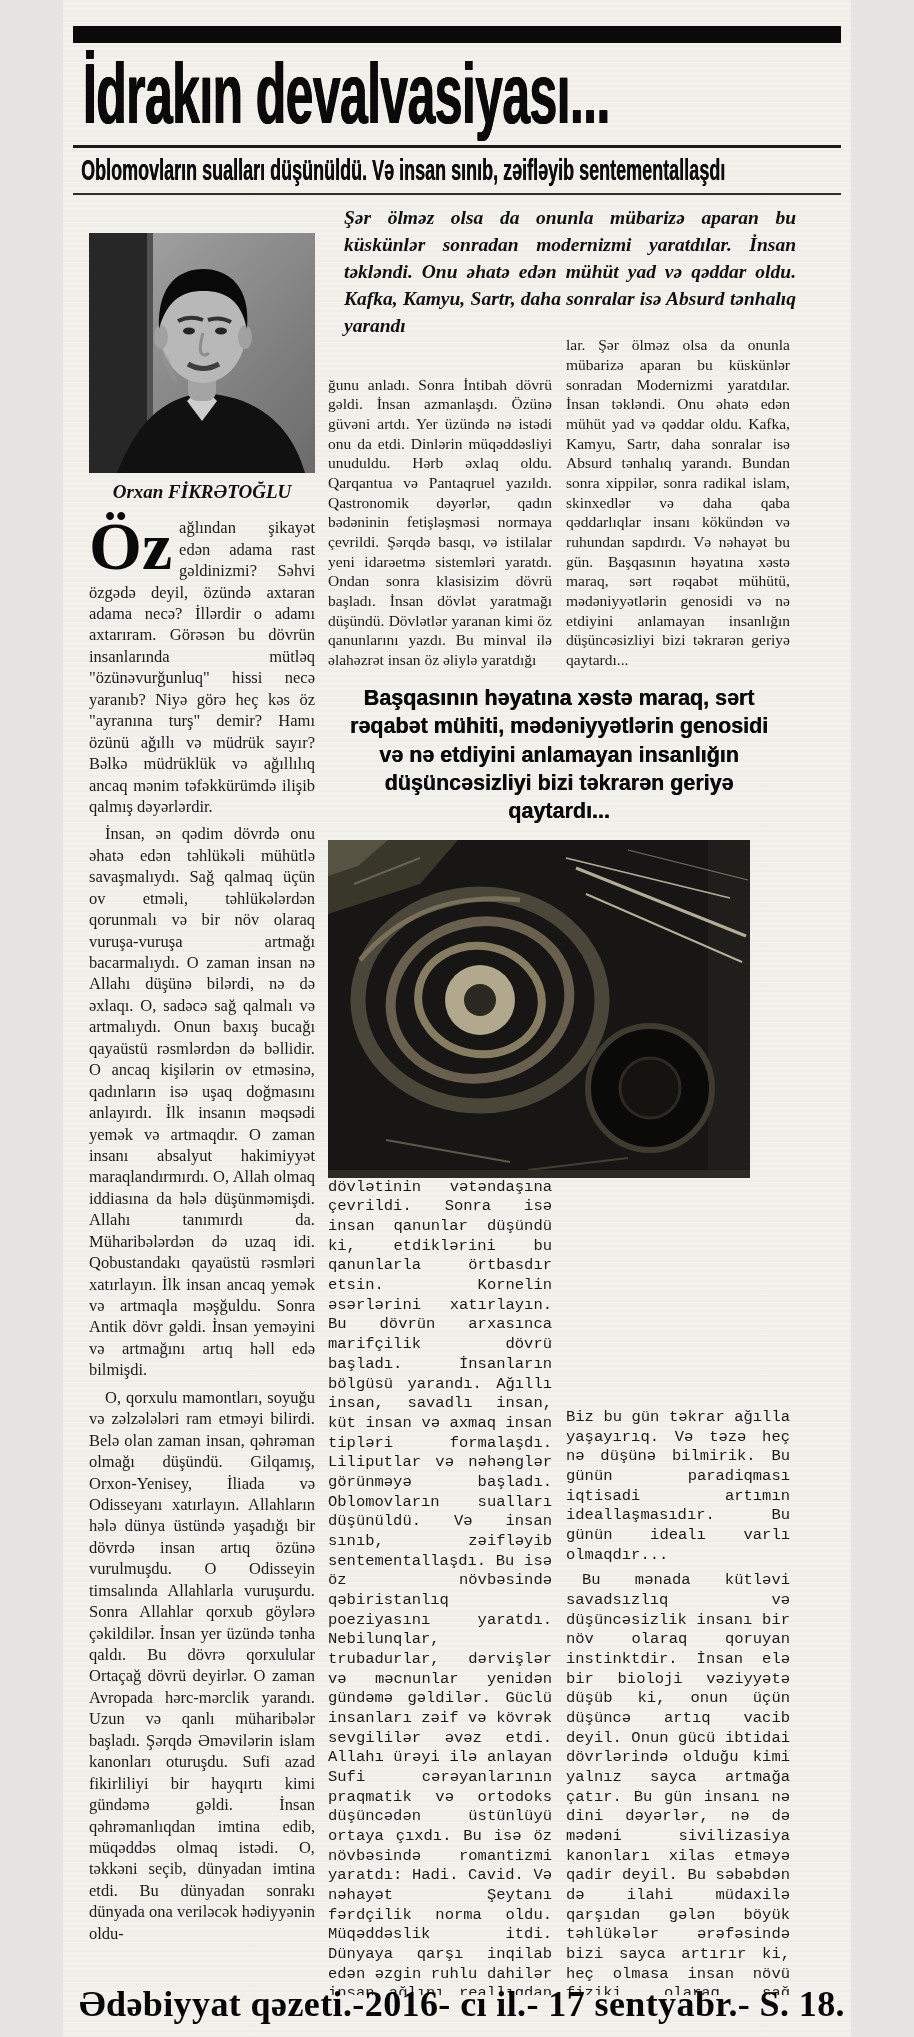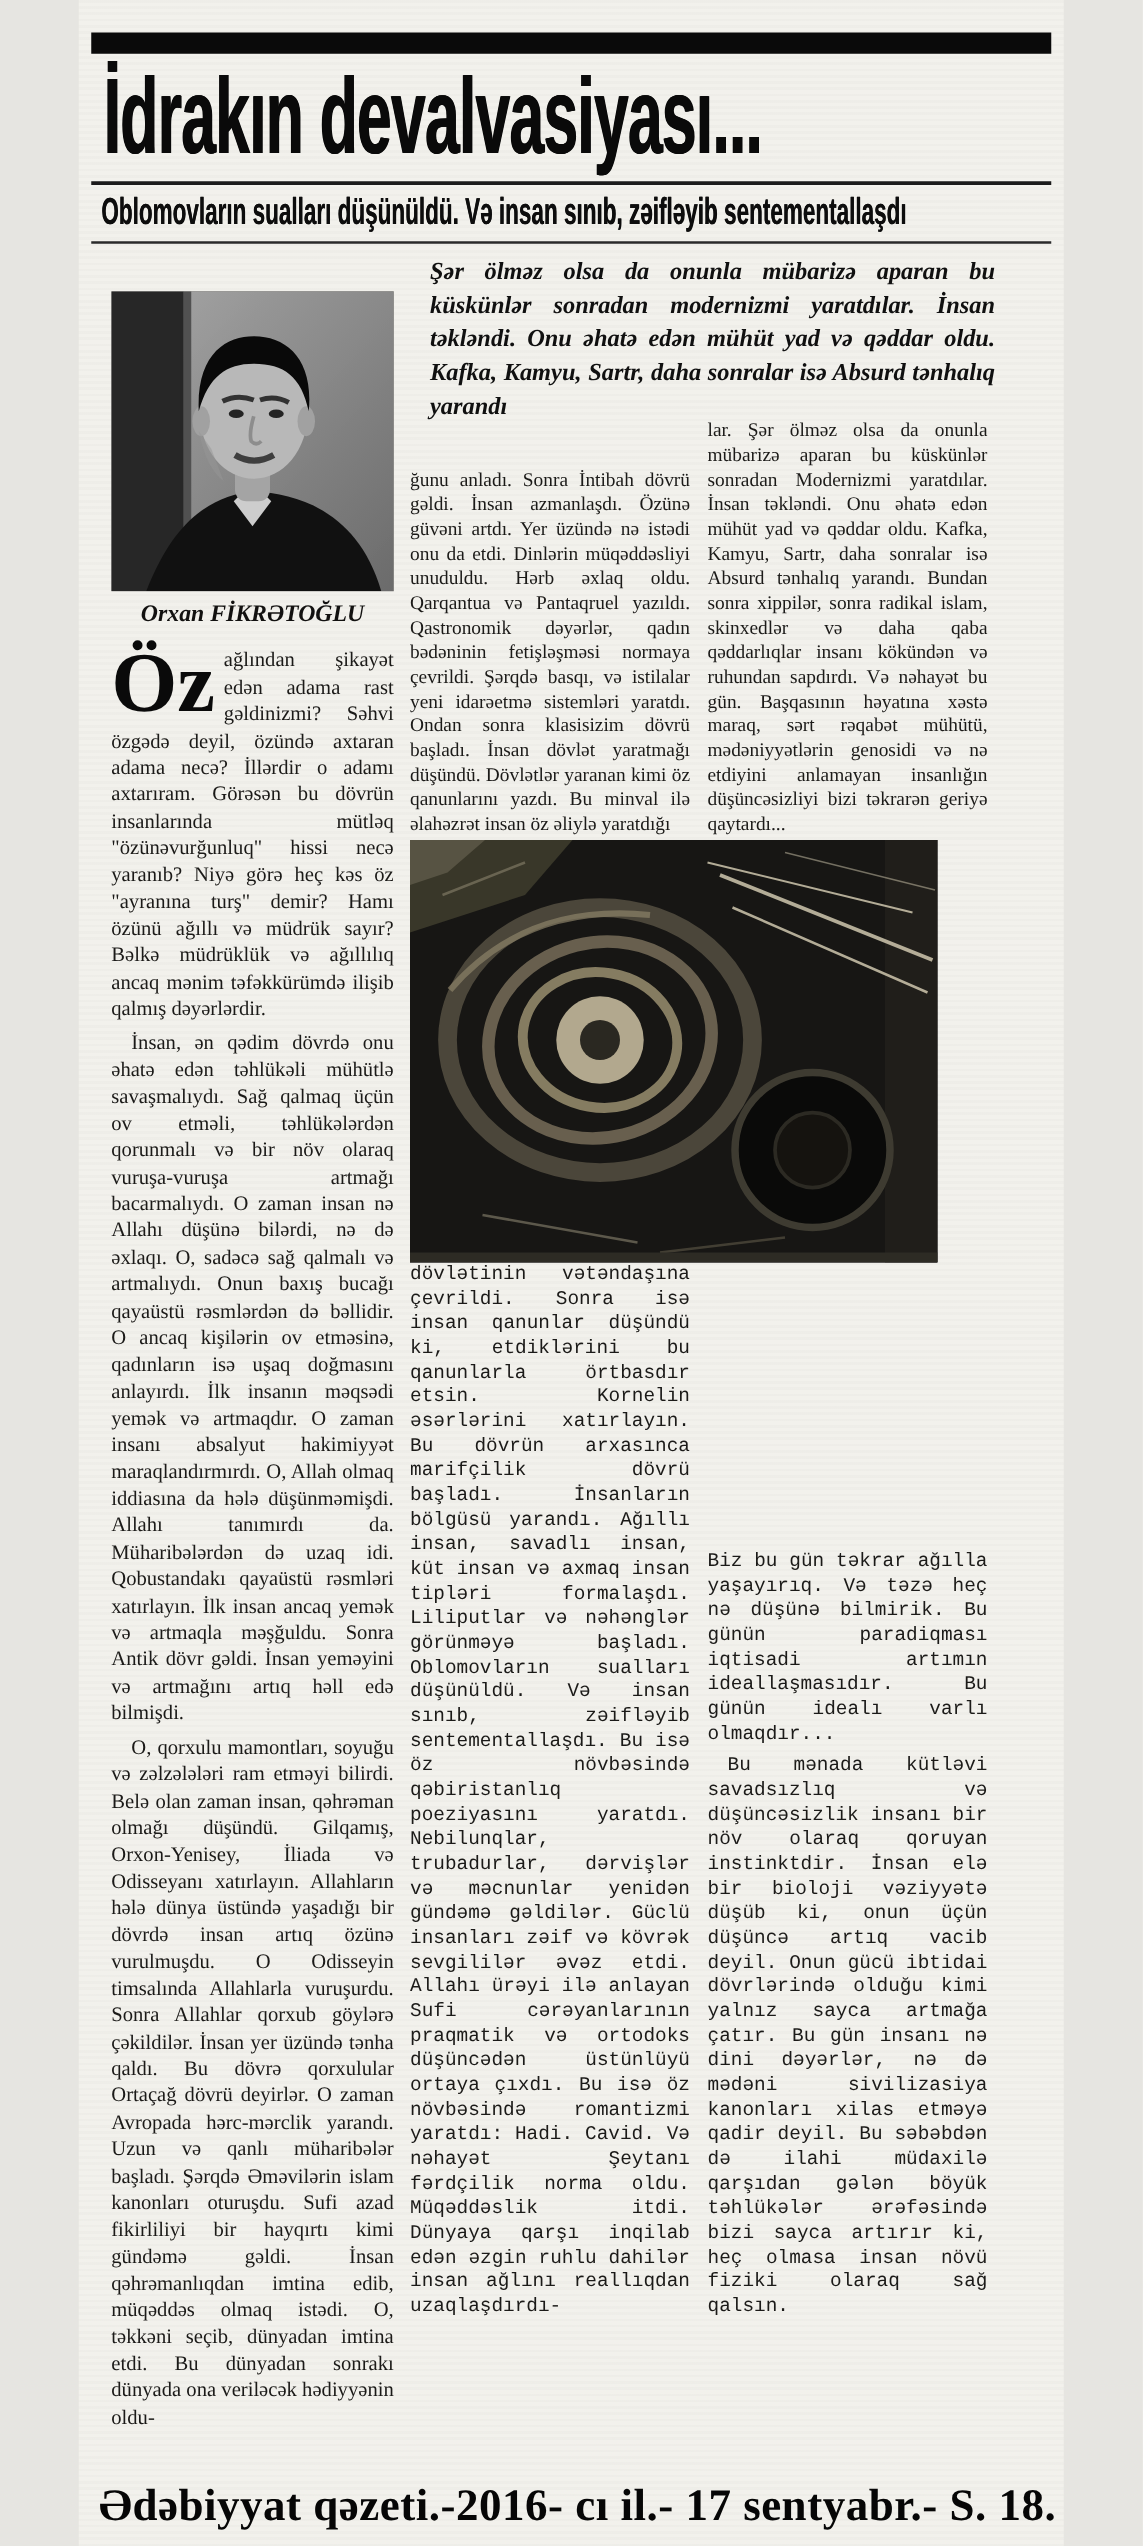--- a/index.html
+++ b/index.html
@@ -131,20 +131,21 @@
 
       <div class="two-col upper">
         <div class="subcol">
           <p class="body">ğunu anladı. Sonra İntibah dövrü gəldi. İnsan azmanlaşdı. Özünə güvəni artdı. Yer üzündə nə istədi onu da etdi. Dinlərin müqəddəsliyi unuduldu. Hərb əxlaq oldu. Qarqantua və Pantaqruel yazıldı. Qastronomik dəyərlər, qadın bədəninin fetişləşməsi normaya çevrildi. Şərqdə basqı, və istilalar yeni idarəetmə sistemləri yaratdı. Ondan sonra klasisizim dövrü başladı. İnsan dövlət yaratmağı düşündü. Dövlətlər yaranan kimi öz qanunlarını yazdı. Bu minval ilə əlahəzrət insan öz əliylə yaratdığı</p>
         </div>
         <div class="subcol">
           <p class="body">lar. Şər ölməz olsa da onunla mübarizə aparan bu küskünlər sonradan Modernizmi yaratdılar. İnsan təkləndi. Onu əhatə edən mühüt yad və qəddar oldu. Kafka, Kamyu, Sartr, daha sonralar isə Absurd tənhalıq yarandı. Bundan sonra xippilər, sonra radikal islam, skinxedlər və daha qaba qəddarlıqlar insanı kökündən və ruhundan sapdırdı. Və nəhayət bu gün. Başqasının həyatına xəstə maraq, sərt rəqabət mühütü, mədəniyyətlərin genosidi və nə etdiyini anlamayan insanlığın düşüncəsizliyi bizi təkrarən geriyə qaytardı...</p>
         </div>
       </div>
 
+      <div class="pullquote">Başqasının həyatına xəstə maraq, sərt rəqabət mühiti, mədəniyyətlərin genosidi və nə etdiyini anlamayan insanlığın düşüncəsizliyi bizi təkrarən geriyə qaytardı...</div>
 
       <div class="painting">
         <svg viewBox="0 0 422 338" preserveAspectRatio="none" xmlns="http://www.w3.org/2000/svg">
           <rect width="422" height="338" fill="#171614"></rect>
           <path d="M0 0 H130 L92 44 L0 74 Z" fill="#393729"></path>
           <path d="M0 0 H60 L30 26 L0 36 Z" fill="#575343"></path>
           <rect x="380" y="0" width="42" height="338" fill="#201e1a"></rect>
           <g transform="translate(152,160)">
             <ellipse rx="122" ry="106" fill="none" stroke="#4b463a" stroke-width="15"></ellipse>
             <ellipse rx="90" ry="78" fill="none" stroke="#685f4e" stroke-width="10" transform="rotate(-14)"></ellipse>

